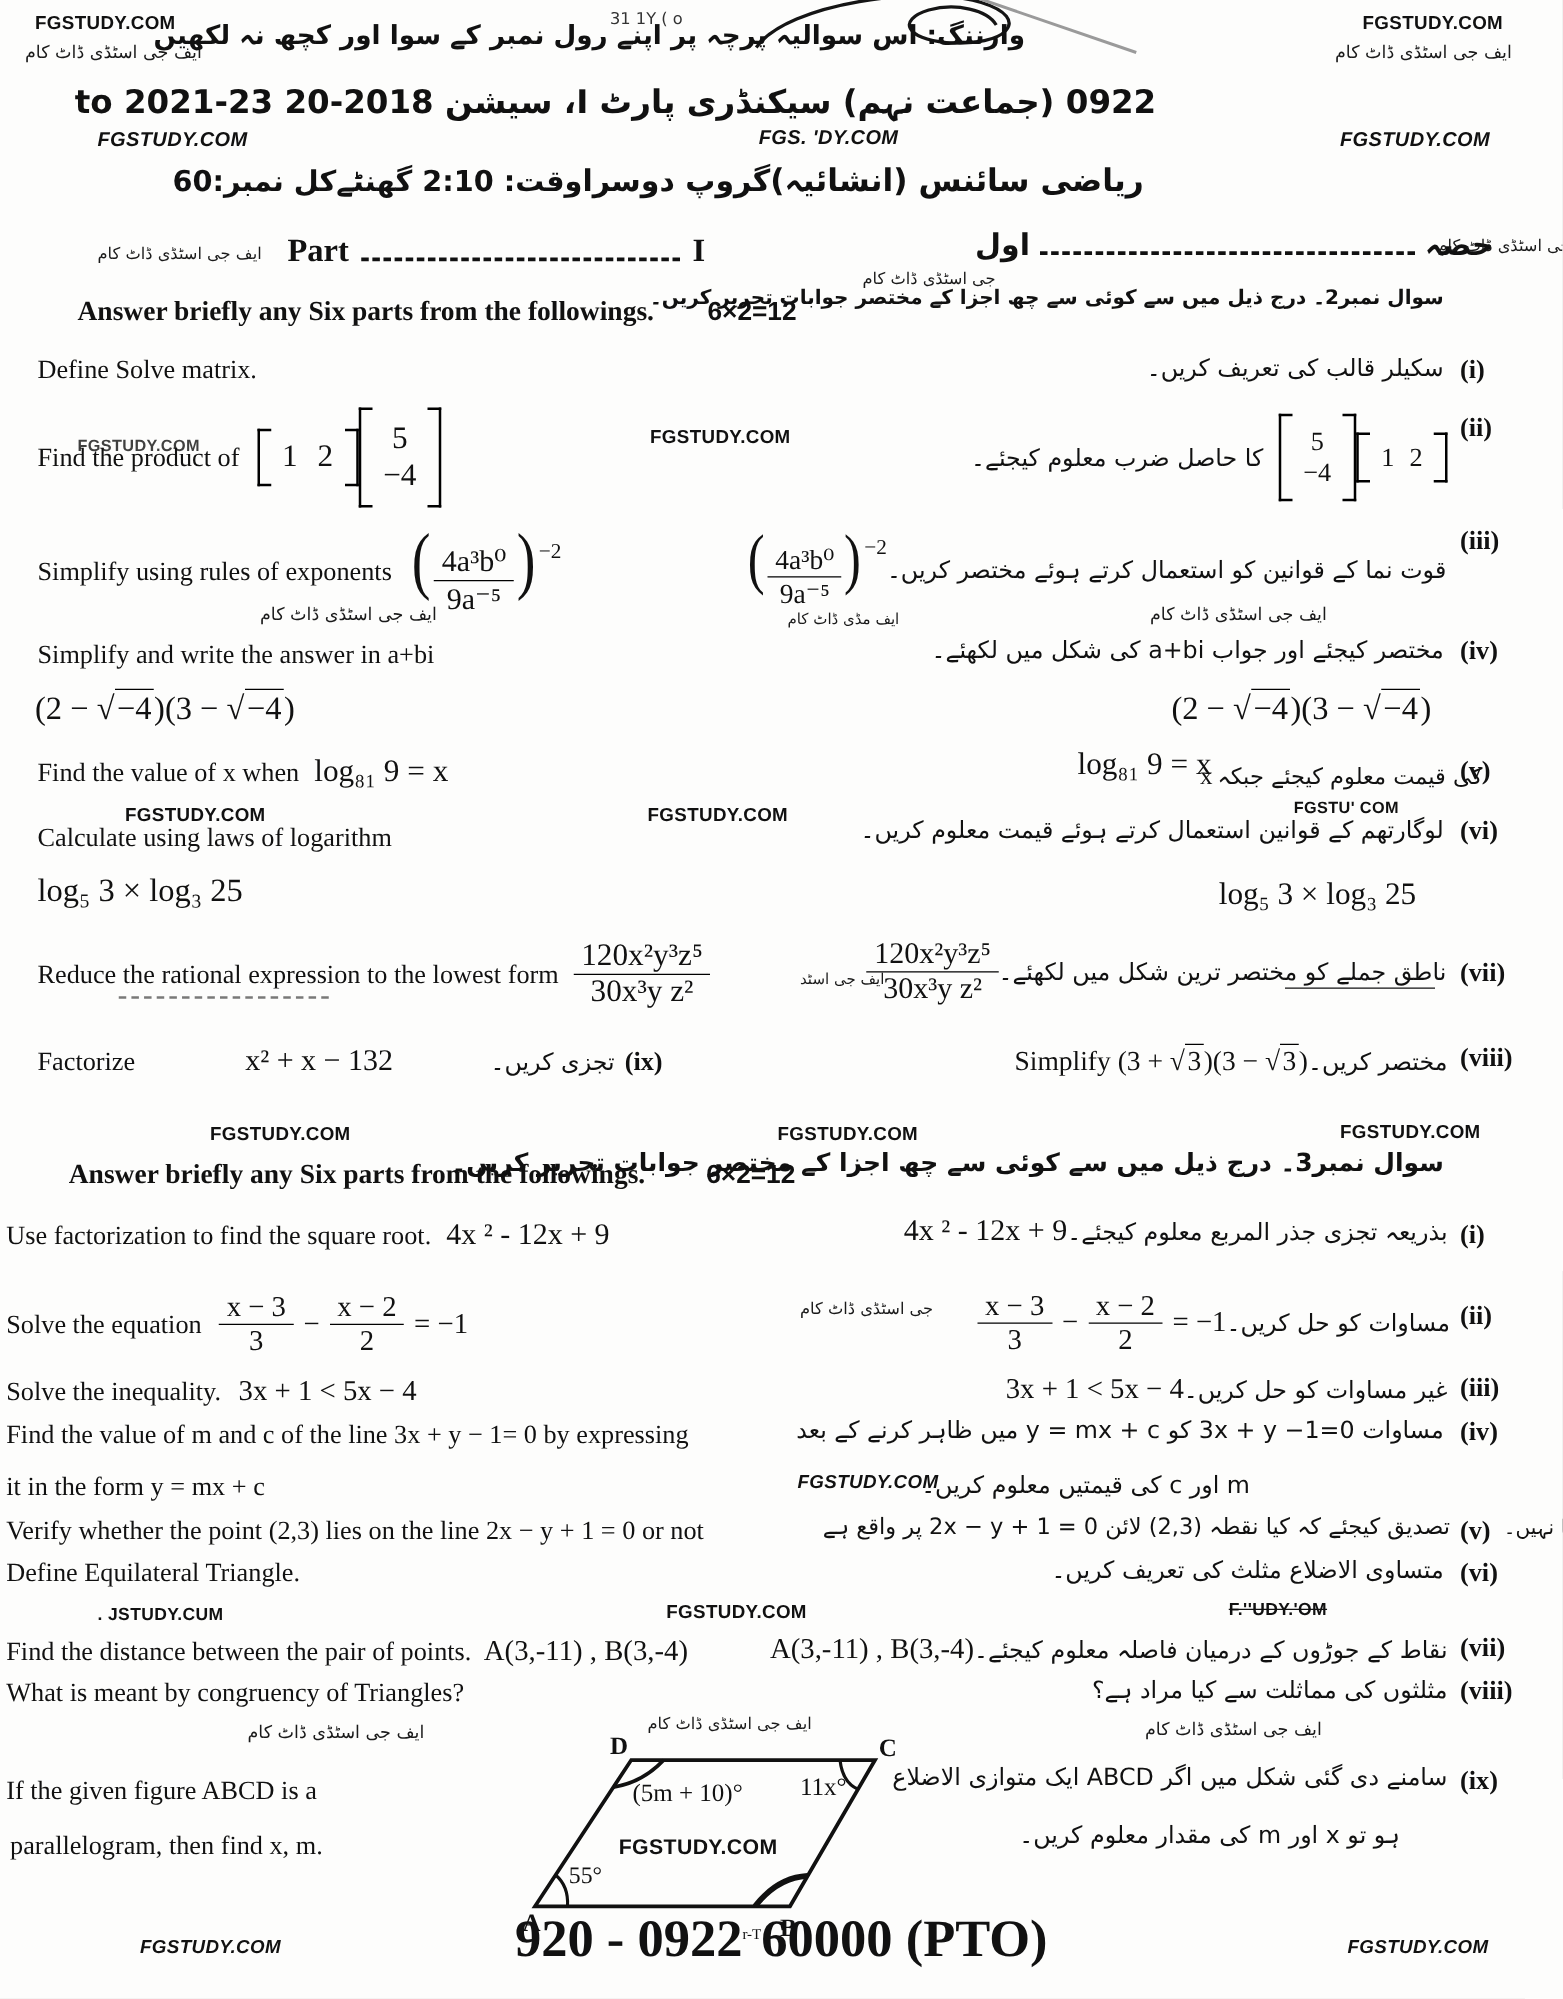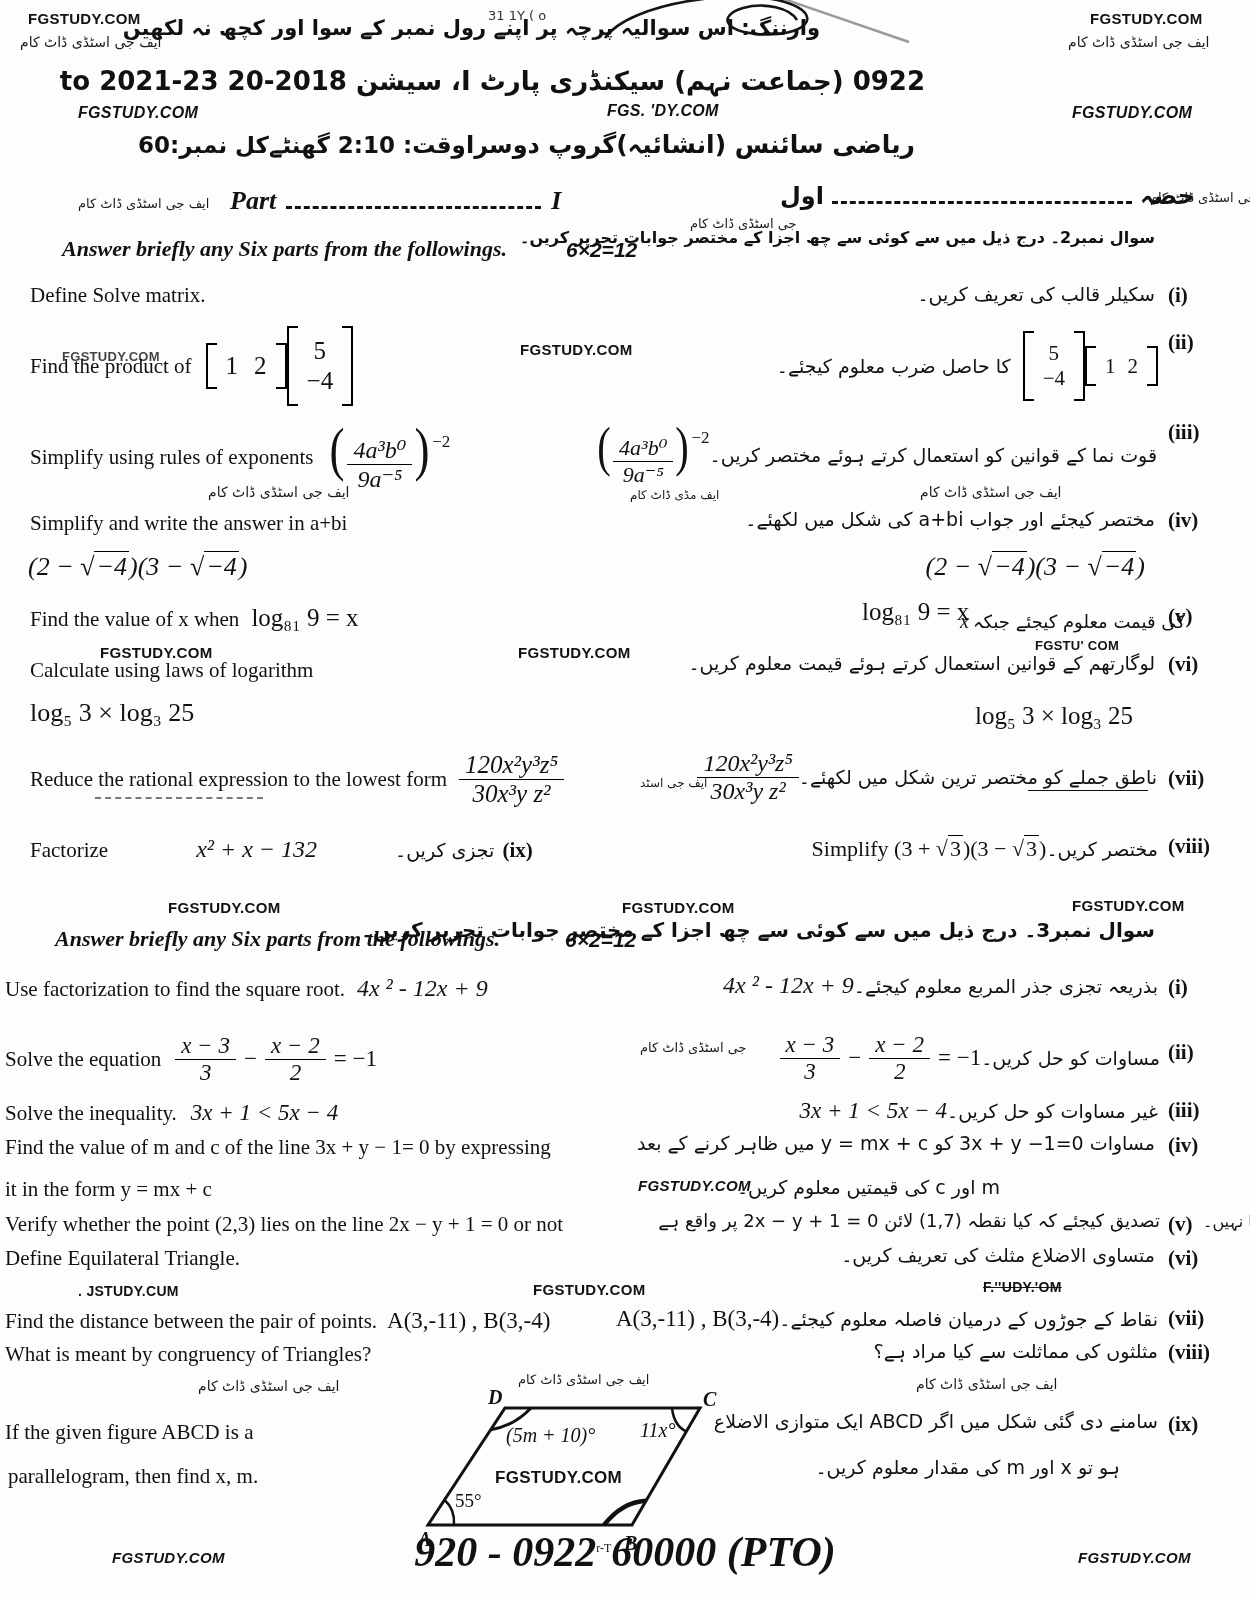--- a/index.html
+++ b/index.html
@@ -1,29 +1,29 @@
 <!DOCTYPE html>
 <html><head>
 <meta charset="utf-8">
 <style>
   html,body{margin:0;padding:0;background:#e8e8e8;}
   .page{position:relative;width:1250px;height:1599px;background:#fdfdfc;overflow:hidden;
         font-family:"Liberation Serif","DejaVu Serif",serif;color:#111;}
   .abs{position:absolute;}
   .en{font-family:"Liberation Serif","DejaVu Serif",serif;font-size:21px;white-space:nowrap;}
-  .enb{font-weight:bold;font-size:22px;font-style:italic;}
+  .enb{font-weight:bold;font-size:22px;}
   .ur{font-family:"DejaVu Sans",sans-serif;direction:rtl;font-size:18px;white-space:nowrap;}
   .urb{font-weight:bold;}
   .wm{font-family:"Liberation Sans","DejaVu Sans",sans-serif;font-weight:bold;font-size:15px;
       letter-spacing:.3px;white-space:nowrap;}
   .wmi{font-style:italic;}
   .wmur{font-family:"DejaVu Sans",sans-serif;direction:rtl;font-size:13px;color:#1a1a1a;white-space:nowrap;}
   .num{font-weight:bold;font-size:21px;font-family:"Liberation Serif","DejaVu Serif",serif;}
   .formula{font-family:"Liberation Serif","DejaVu Serif",serif;font-size:25px;white-space:nowrap;}
-  .fit{font-style:italic;}
+  .fit{}
   .frac{display:inline-block;text-align:center;vertical-align:middle;font-family:"Liberation Serif","DejaVu Serif",serif;}
   .frac .fn{display:block;padding:0 6px;border-bottom:1.8px solid #000;}
   .frac .fd{display:block;padding:0 6px;}
   .mat{display:inline-flex;align-items:stretch;}
   .bk{width:9px;}
   .bk.l{border:2.4px solid #000;border-right:none;}
   .bk.r{border:2.4px solid #000;border-left:none;}
   .mrow{display:flex;align-items:center;gap:16px;padding:2px 9px;font-family:"Liberation Serif","DejaVu Serif",serif;}
   .mcol{display:flex;flex-direction:column;justify-content:center;line-height:1.2;padding:2px 9px;
         font-family:"Liberation Serif","DejaVu Serif",serif;text-align:center;}
@@ -265,21 +265,21 @@
   <div class="abs num" style="left:1168px;top:1098px">(iii)</div>
 
   <div class="abs en" style="left:5px;top:1135px">Find the value of m and c of the line 3x + y − 1= 0 by expressing</div>
   <div class="abs en" style="left:5px;top:1177px">it in the form y = mx + c</div>
   <div class="abs ur" style="left:690px;top:1132px;width:465px;text-align:right;font-size:19px">مساوات 3x + y −1=0 کو y = mx + c میں ظاہر کرنے کے بعد</div>
   <div class="abs ur" style="left:700px;top:1176px;width:300px;text-align:right;font-size:19px">m اور c کی قیمتیں معلوم کریں۔</div>
   <div class="abs wm wmi" style="left:638px;top:1177px">FGSTUDY.COM</div>
   <div class="abs num" style="left:1168px;top:1133px">(iv)</div>
 
   <div class="abs en" style="left:5px;top:1212px">Verify whether the point (2,3) lies on the line 2x − y + 1 = 0 or not</div>
-  <div class="abs ur" style="left:640px;top:1210px;width:520px;text-align:right;font-size:18px">تصدیق کیجئے کہ کیا نقطہ (1,7) لائن 2x − y + 1 = 0 پر واقع ہے</div>
+  <div class="abs ur" style="left:640px;top:1210px;width:520px;text-align:right;font-size:18px">تصدیق کیجئے کہ کیا نقطہ (2,3) لائن 2x − y + 1 = 0 پر واقع ہے</div>
   <div class="abs ur" style="left:1203px;top:1212px;font-size:16px">یا نہیں۔</div>
   <div class="abs num" style="left:1168px;top:1212px">(v)</div>
 
   <div class="abs en" style="left:5px;top:1246px">Define Equilateral Triangle.</div>
   <div class="abs ur" style="left:855px;top:1244px;width:300px;text-align:right;font-size:19px">متساوی الاضلاع مثلث کی تعریف کریں۔</div>
   <div class="abs num" style="left:1168px;top:1246px">(vi)</div>
   <div class="abs wm" style="left:78px;top:1283px;font-size:14px">. JSTUDY.CUM</div>
   <div class="abs wm" style="left:533px;top:1281px">FGSTUDY.COM</div>
   <div class="abs wm strike" style="left:983px;top:1279px;font-size:14px">F.''UDY.'OM</div>
 

